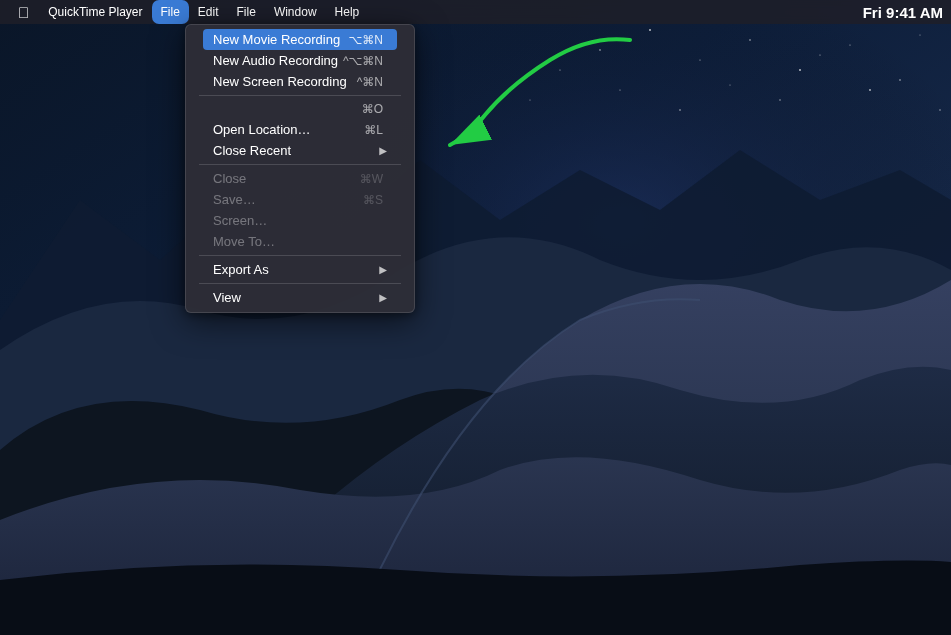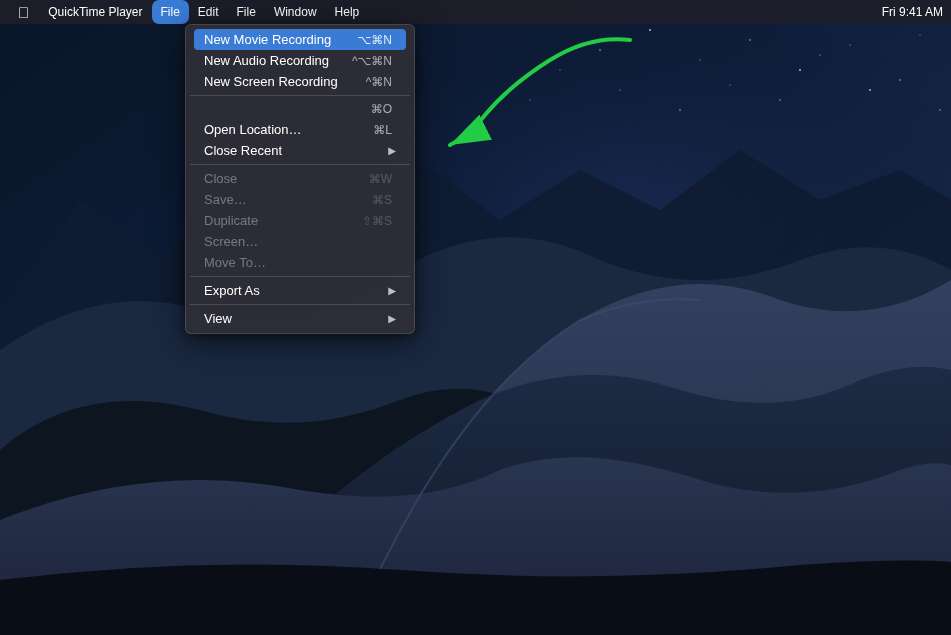--- a/index.html
+++ b/index.html
@@ -63,33 +63,34 @@
       padding: 0 10px;
       color: white;
     }
 
     .menubar-right {
       margin-left: auto;
       display: flex;
       align-items: center;
       gap: 4px;
       color: white;
-      font-size: 12px;
+      font-size: 15px;
+      font-weight: bold;
     }
 
     
     .file-menu-dropdown {
       position: absolute;
       top: 24px;
       left: 185px;
       width: 230px;
       background: rgba(45, 45, 55, 0.97);
       border-radius: 6px;
       box-shadow: 0 8px 32px rgba(0,0,0,0.6), 0 2px 8px rgba(0,0,0,0.4);
-      padding: 4px 4px;
+      padding: 4px 13px;
       z-index: 200;
       border: 1px solid rgba(255,255,255,0.12);
     }
 
     .menu-item {
       display: flex;
       align-items: center;
       justify-content: space-between;
       padding: 3px 14px;
       color: #ffffff;
@@ -299,24 +300,20 @@
     <div class="menu-item disabled">
       <span class="menu-item-label">Close</span>
       <span class="menu-shortcut">⌘W</span>
     </div>
 
     <div class="menu-item disabled">
       <span class="menu-item-label">Save…</span>
       <span class="menu-shortcut">⌘S</span>
     </div>
 
-    <div class="menu-item disabled">
-      <span class="menu-item-label">Duplicate</span>
-      <span class="menu-shortcut">⇧⌘S</span>
-    </div>
 
     <div class="menu-item disabled">
       <span class="menu-item-label">Screen…</span>
     </div>
 
     <div class="menu-item disabled">
       <span class="menu-item-label">Move To…</span>
     </div>
 
     <div class="menu-separator"></div>

